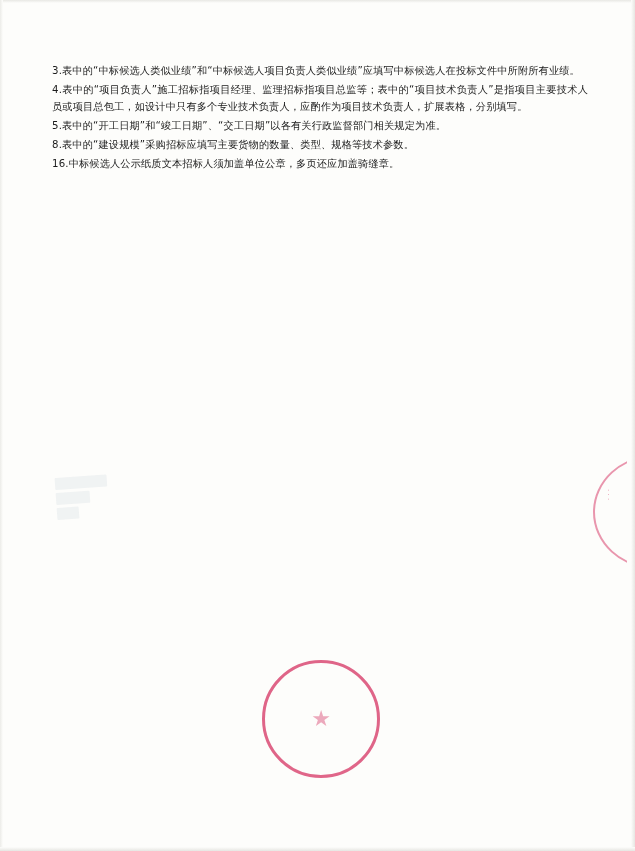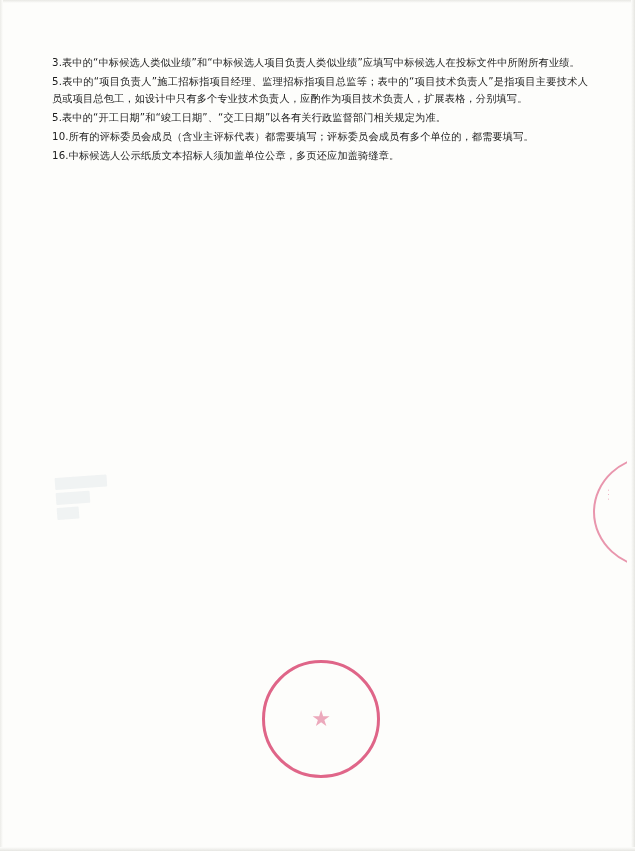--- a/index.html
+++ b/index.html
@@ -41,21 +41,21 @@
   }
   .page-edge-bottom {
     position: absolute;
     left: 0; right: 0; bottom: 0; height: 4px;
     background: linear-gradient(to top, #e6e6e2, #fdfdfb);
   }
 
   .content {
     position: absolute;
     left: 52px;
-    top: 54px;
+    top: 62px;
     width: 536px;
   }
   .para {
     font-size: 10.2px;
     line-height: 17.4px;
     color: #1b1b1b;
     margin: 0 0 1.5px 0;
     text-align: justify;
     letter-spacing: 0.15px;
     font-family: "DejaVu Sans", "Liberation Sans", sans-serif;
@@ -160,23 +160,23 @@
 <body>
 
 <div class="page">
   <div class="page-edge-top"></div>
   <div class="page-edge-left"></div>
   <div class="page-edge-right"></div>
   <div class="page-edge-bottom"></div>
 
   <div class="content">
     <p class="para">3.表中的“中标候选人类似业绩”和“中标候选人项目负责人类似业绩”应填写中标候选人在投标文件中所附所有业绩。</p>
-    <p class="para">5.表中的“项目负责人”施工招标指项目经理、监理招标指项目总监等；表中的“项目技术负责人”是指项目主要技术人员或项目总包工，如设计中只有多个专业技术负责人，应酌作为项目技术负责人，扩展表格，分别填写。</p>
+    <p class="para">4.表中的“项目负责人”施工招标指项目经理、监理招标指项目总监等；表中的“项目技术负责人”是指项目主要技术人员或项目总包工，如设计中只有多个专业技术负责人，应酌作为项目技术负责人，扩展表格，分别填写。</p>
     <p class="para">5.表中的“开工日期”和“竣工日期”、“交工日期”以各有关行政监督部门相关规定为准。</p>
-    <p class="para">10.所有的评标委员会成员（含业主评标代表）都需要填写；评标委员会成员有多个单位的，都需要填写。</p>
+    <p class="para">8.表中的“建设规模”采购招标应填写主要货物的数量、类型、规格等技术参数。</p>
     <p class="para">16.中标候选人公示纸质文本招标人须加盖单位公章，多页还应加盖骑缝章。</p>
   </div>
 
   <div class="watermark">
     <div class="wm-block"></div>
     <div class="wm-block short"></div>
     <div class="wm-block tiny"></div>
   </div>
 
   <div class="stamp-edge">

